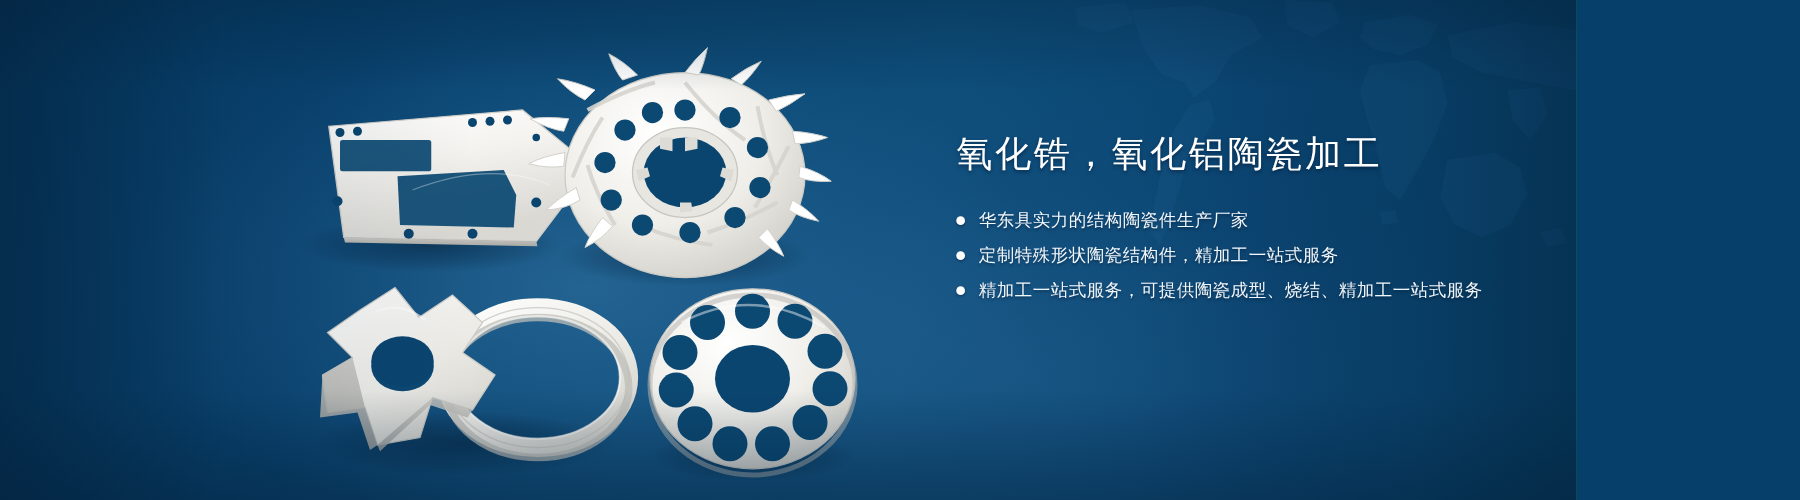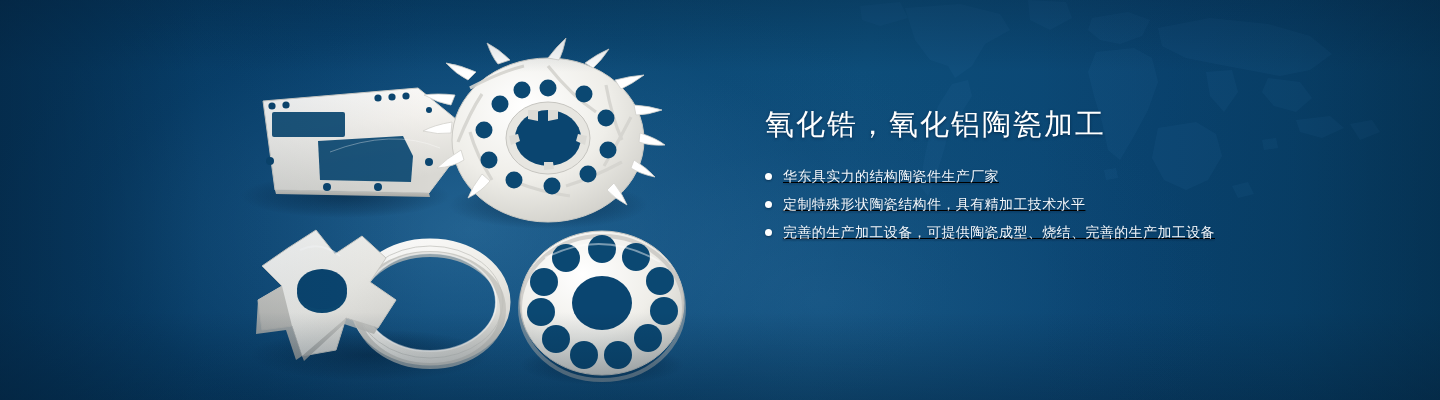--- a/index.html
+++ b/index.html
@@ -2,22 +2,23 @@
 <html lang="zh"><head>
 <meta charset="utf-8">
 <style>
   html,body{margin:0;padding:0;}
   body{
     width:1440px;height:400px;overflow:hidden;
     font-family:"Liberation Sans","DejaVu Sans",sans-serif;
     background:#063f6a;
   }
   .banner{
-    position:relative;width:1440px;height:400px;overflow:hidden;
+    position:relative;width:1243px;height:400px;overflow:hidden;
     background:#15803d;
+    padding-left:18px;
   }
   
   .bg-base{
     position:absolute;inset:0;
     background:linear-gradient(100deg,#063d68 0%,#06406c 22%,#0a4873 42%,#0d4d79 58%,#0a4572 78%,#074168 100%);
   }
   .bg-glow{
     position:absolute;left:0;top:0;width:1440px;height:400px;
     background:radial-gradient(ellipse 620px 340px at 470px 230px,
         rgba(72,140,190,0.42) 0%,
@@ -51,21 +52,21 @@
   .headline{
     color:#ffffff;
     font-size:29px;
     line-height:40px;
     letter-spacing:2px;
     font-weight:400;
     margin:0 0 22px 0;
     text-shadow:0 1px 3px rgba(0,20,45,0.55);
     white-space:nowrap;
   }
-  .bullets{list-style:none;margin:0;padding:0;text-decoration:underline;}
+  .bullets{list-style:none;margin:0;padding:0;}
   .bullet{
     display:flex;align-items:center;
     margin:0 0 7px 0;
     white-space:nowrap;
   }
   .bullet:last-child{margin-bottom:0;}
   .dot{
     width:7px;height:7px;border-radius:50%;
     background:#ffffff;
     flex:0 0 auto;
@@ -287,22 +288,22 @@
   <div class="copy">
     <h1 class="headline">氧化锆，氧化铝陶瓷加工</h1>
 
     <ul class="bullets">
       <li class="bullet">
         <span class="dot"></span>
         <span class="btext">华东具实力的结构陶瓷件生产厂家</span>
       </li>
       <li class="bullet">
         <span class="dot"></span>
-        <span class="btext">定制特殊形状陶瓷结构件，具有精加工技术水平</span>
+        <span class="btext">定制特殊形状陶瓷结构件，精加工一站式服务</span>
       </li>
       <li class="bullet">
         <span class="dot"></span>
-        <span class="btext">完善的生产加工设备，可提供陶瓷成型、烧结、完善的生产加工设备</span>
+        <span class="btext">精加工一站式服务，可提供陶瓷成型、烧结、精加工一站式服务</span>
       </li>
     </ul>
   </div>
 
 </div>
 
 </body></html>

